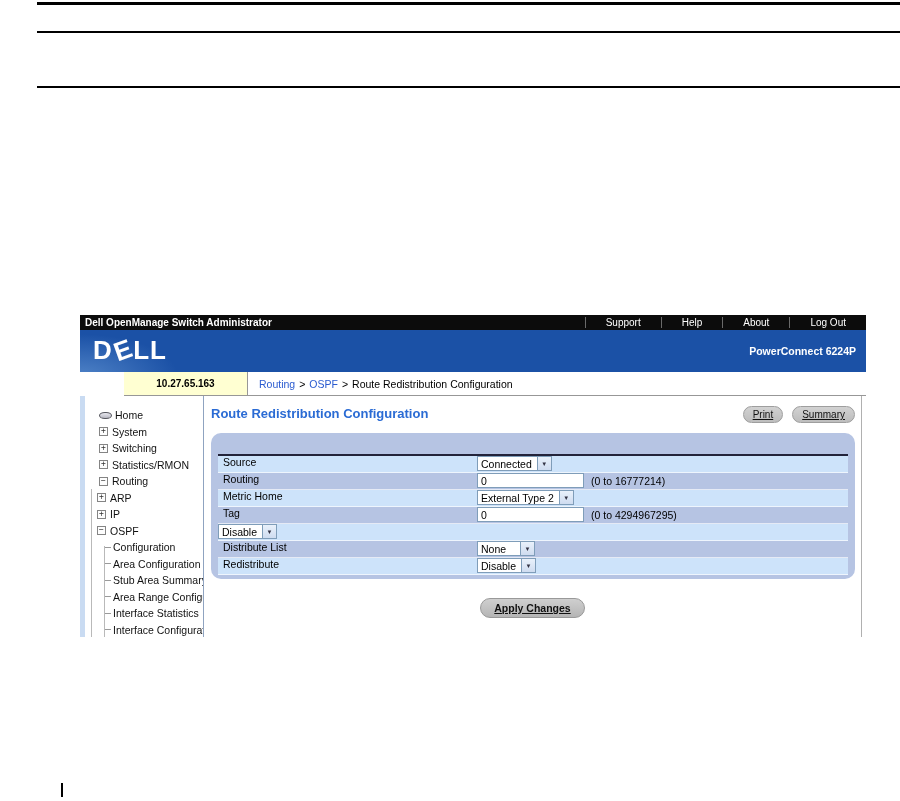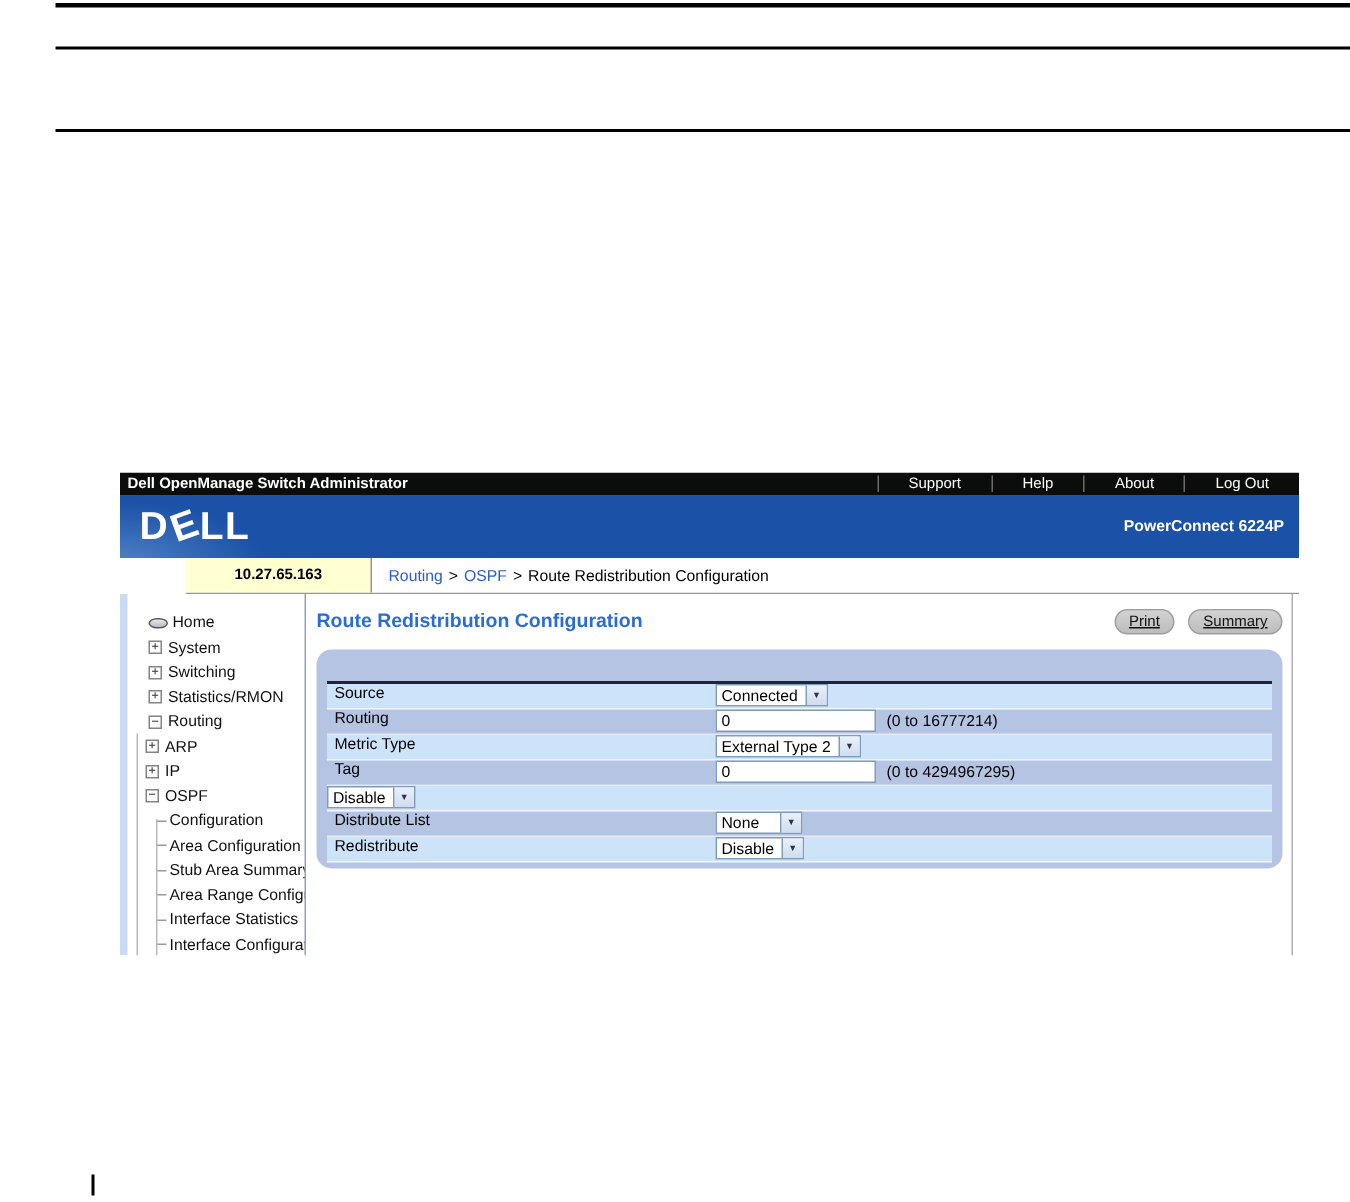--- a/index.html
+++ b/index.html
@@ -205,21 +205,21 @@
               </span>
   </div>
             <div class="frow dark">
     <span class="frow-label">Routing</span>
     <span class="frow-ctrl">
                 <input class="xp-input" value="0" style="">
                 <span class="frow-note">(0 to 16777214)</span>
               </span>
   </div>
             <div class="frow light">
-    <span class="frow-label">Metric Type</span>
+    <span class="frow-label">Metric Home</span>
     <span class="frow-ctrl">
                 <span class="xp-select">
     <span class="xp-select-txt">External Type 2</span>
     <span class="xp-select-btn">▼</span>
   </span>
               </span>
   </div>
             <div class="frow dark">
     <span class="frow-label">Tag</span>
     <span class="frow-ctrl">
@@ -249,18 +249,21 @@
     <span class="frow-ctrl">
                 <span class="xp-select">
     <span class="xp-select-txt">Disable</span>
     <span class="xp-select-btn">▼</span>
   </span>
               </span>
   </div>
           </div>
       </div>
 
+      <div class="apply-row">
+        <span class="apply-btn">Apply Changes</span>
+      </div>
     </div>
 
   </div>
 </div>
 
 <div class="footer-mark"></div>
 
 </body></html>

